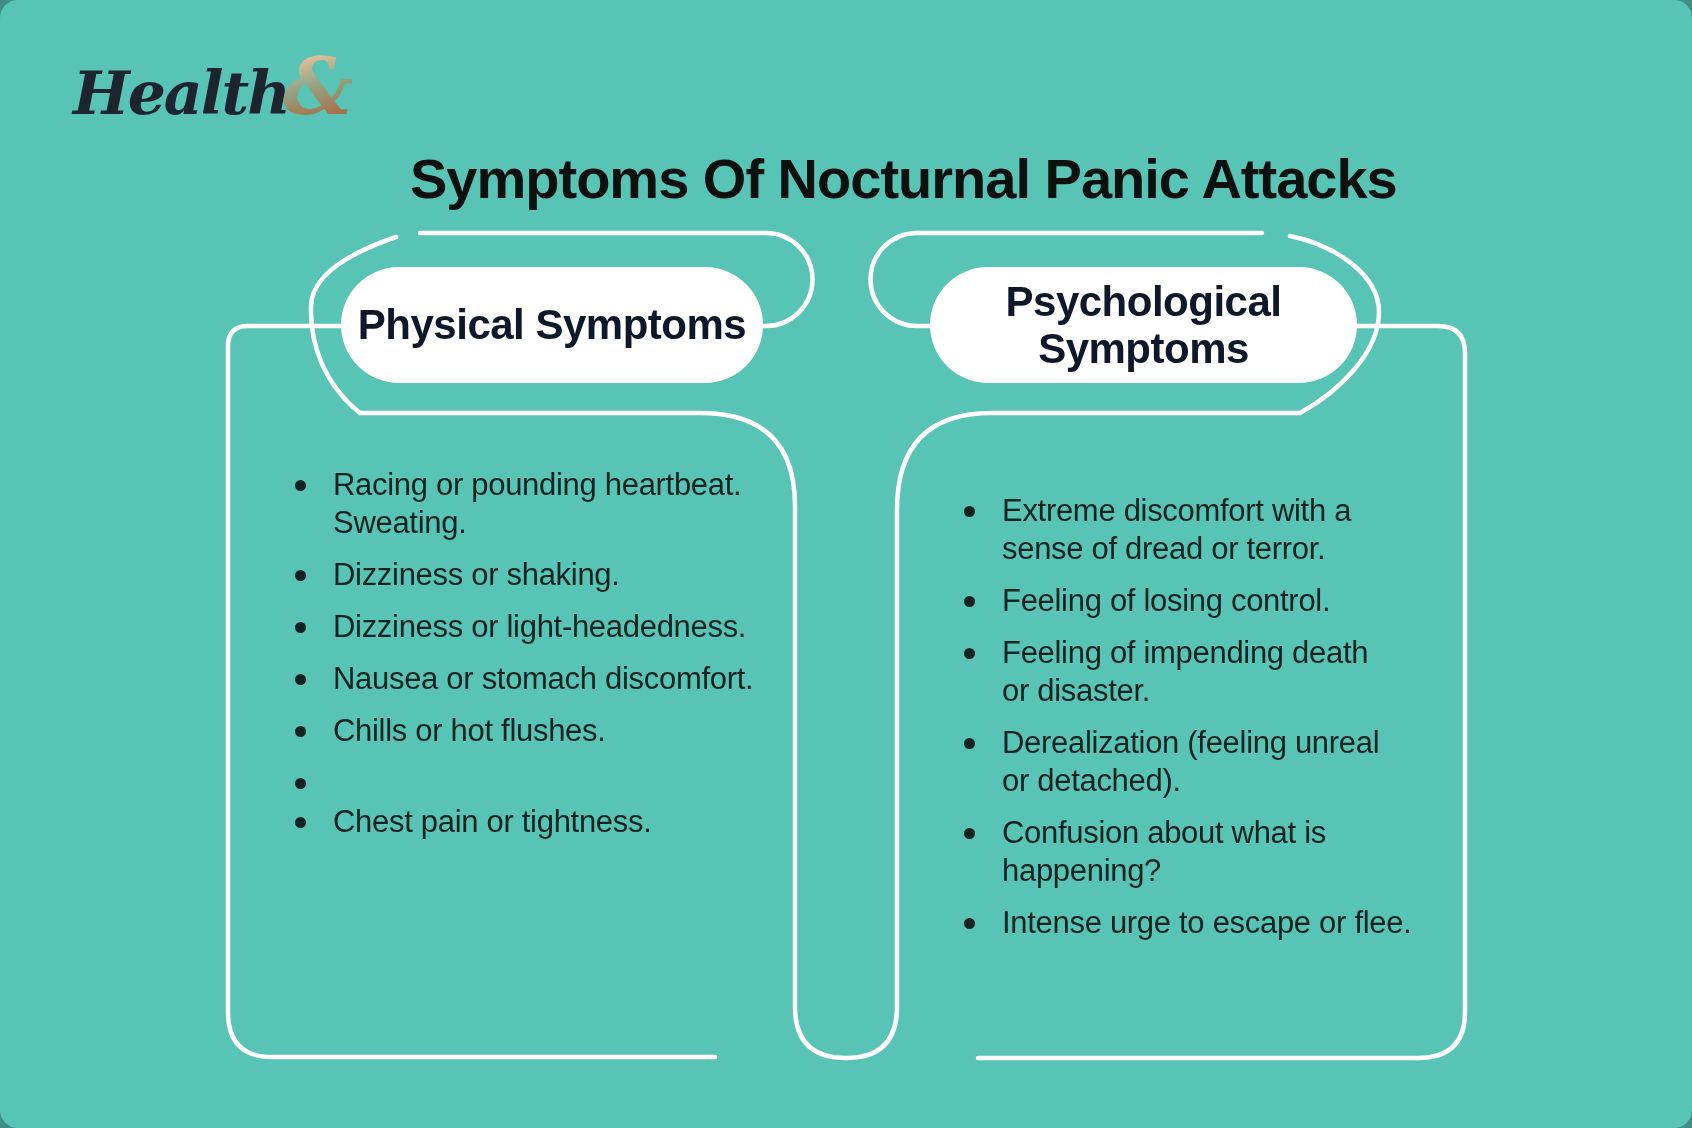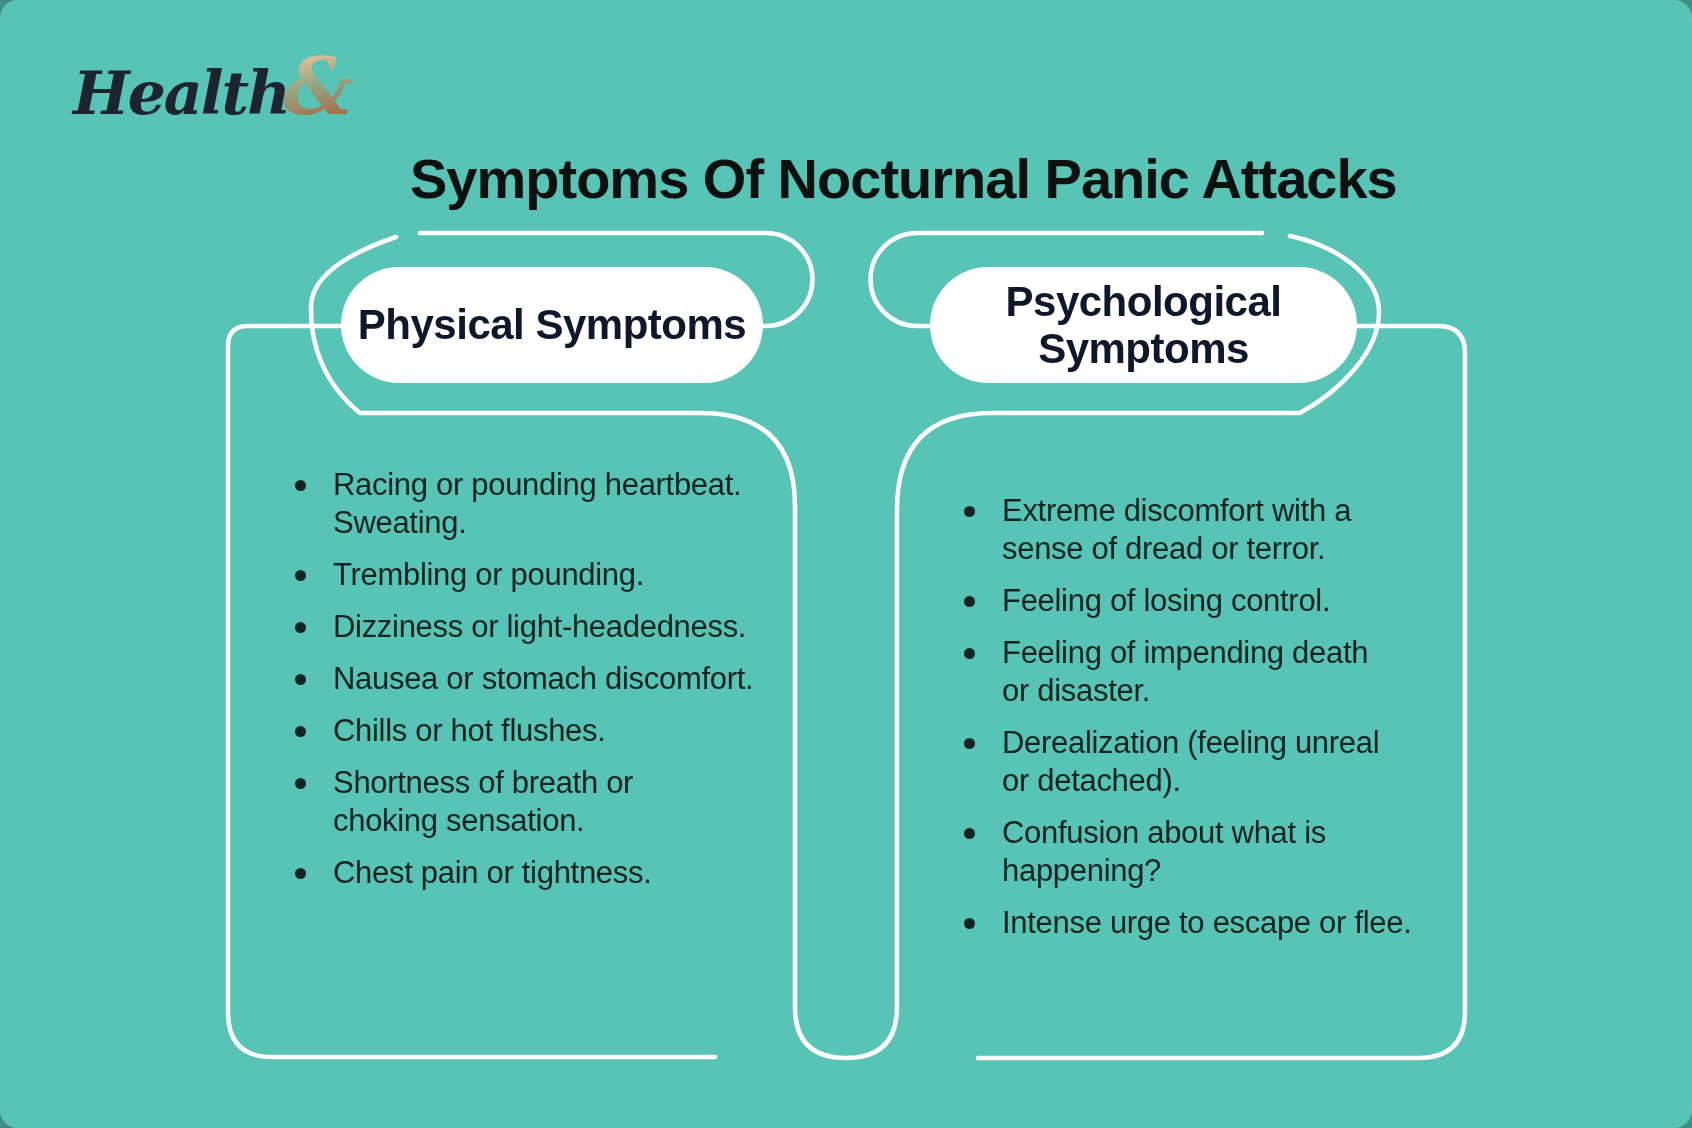--- a/index.html
+++ b/index.html
@@ -89,38 +89,36 @@
 Symptoms</div>
 
   <ul class="list list-left">
       <li>
         <span class="dot"></span>
         <span class="txt">Racing or pounding heartbeat.
 Sweating.</span>
       </li>
       <li>
         <span class="dot"></span>
-        <span class="txt">Trembling or pounding.</span>
+        <span class="txt">Dizziness or shaking.</span>
       </li>
       <li>
         <span class="dot"></span>
         <span class="txt">Dizziness or light-headedness.</span>
       </li>
       <li>
         <span class="dot"></span>
         <span class="txt">Nausea or stomach discomfort.</span>
       </li>
       <li>
         <span class="dot"></span>
         <span class="txt">Chills or hot flushes.</span>
       </li>
       <li>
         <span class="dot"></span>
-        <span class="txt">Shortness of breath or
-choking sensation.</span>
       </li>
       <li>
         <span class="dot"></span>
         <span class="txt">Chest pain or tightness.</span>
       </li>
     </ul>
   <ul class="list list-right">
       <li>
         <span class="dot"></span>
         <span class="txt">Extreme discomfort with a

